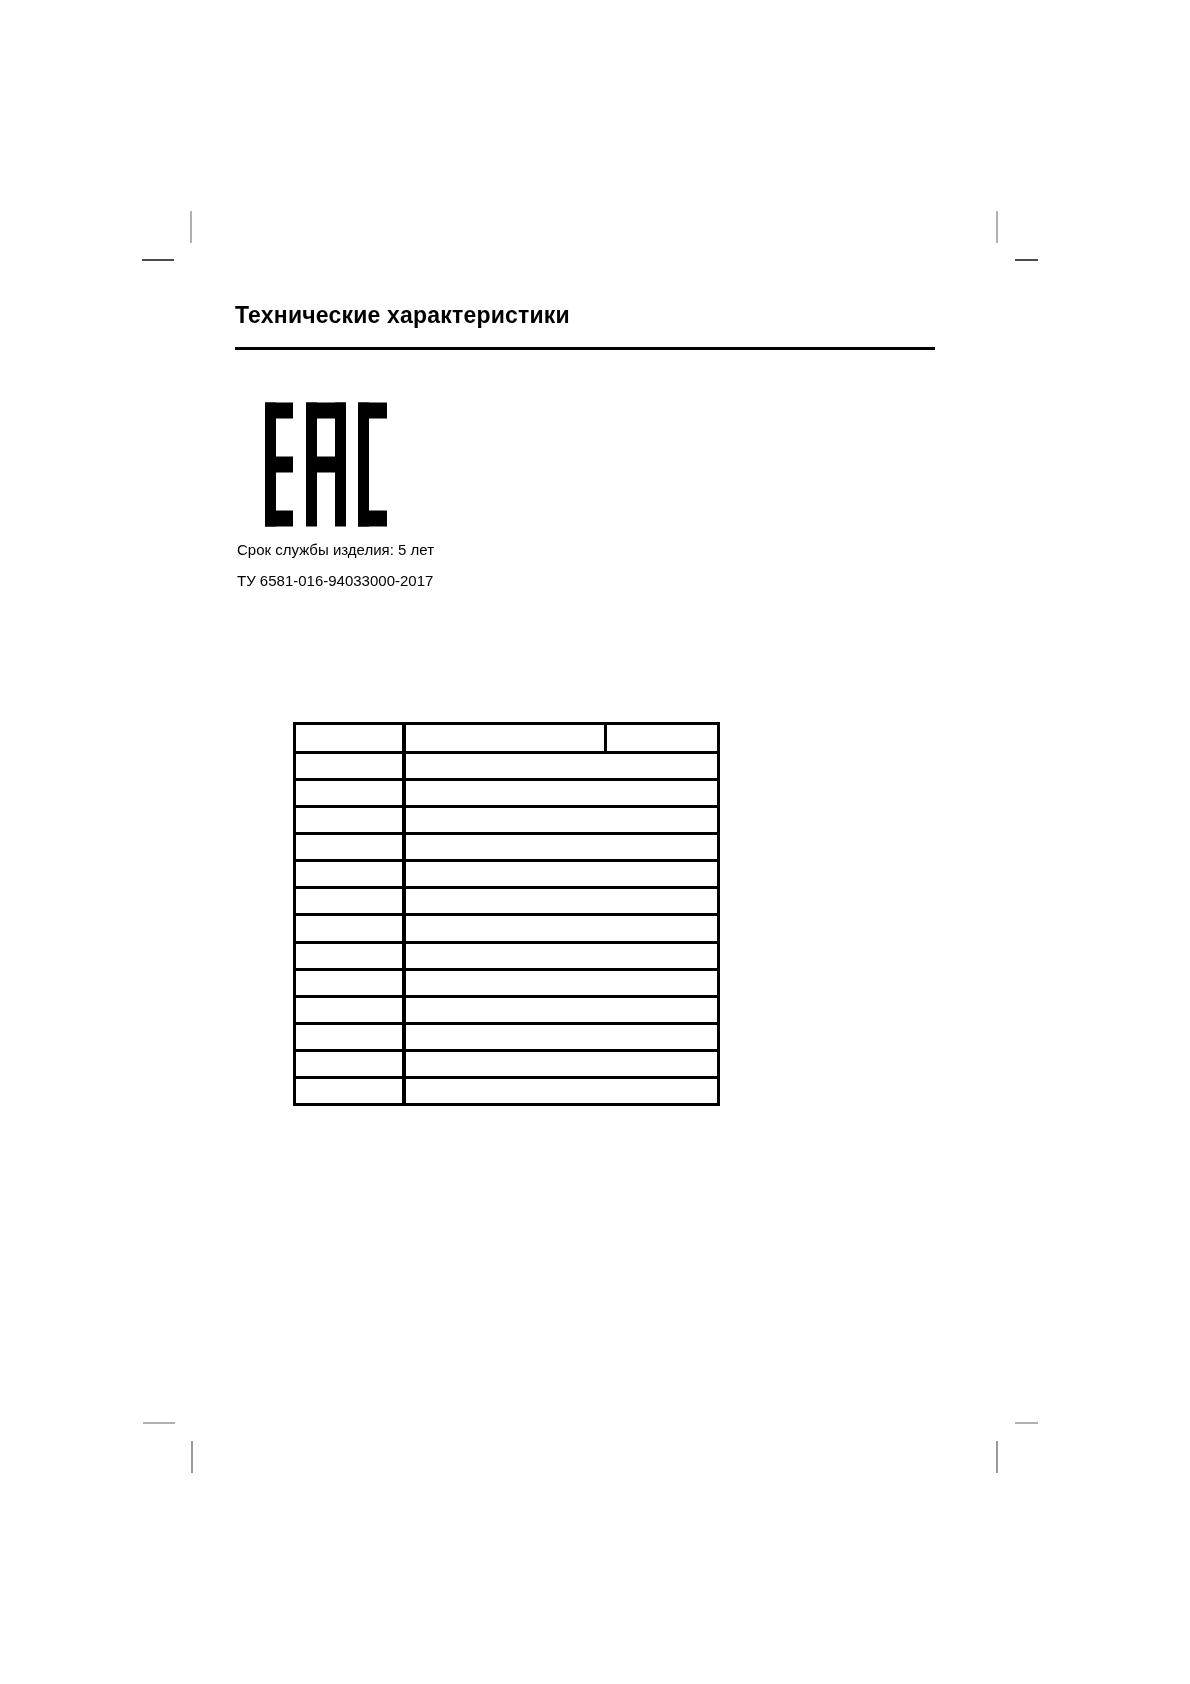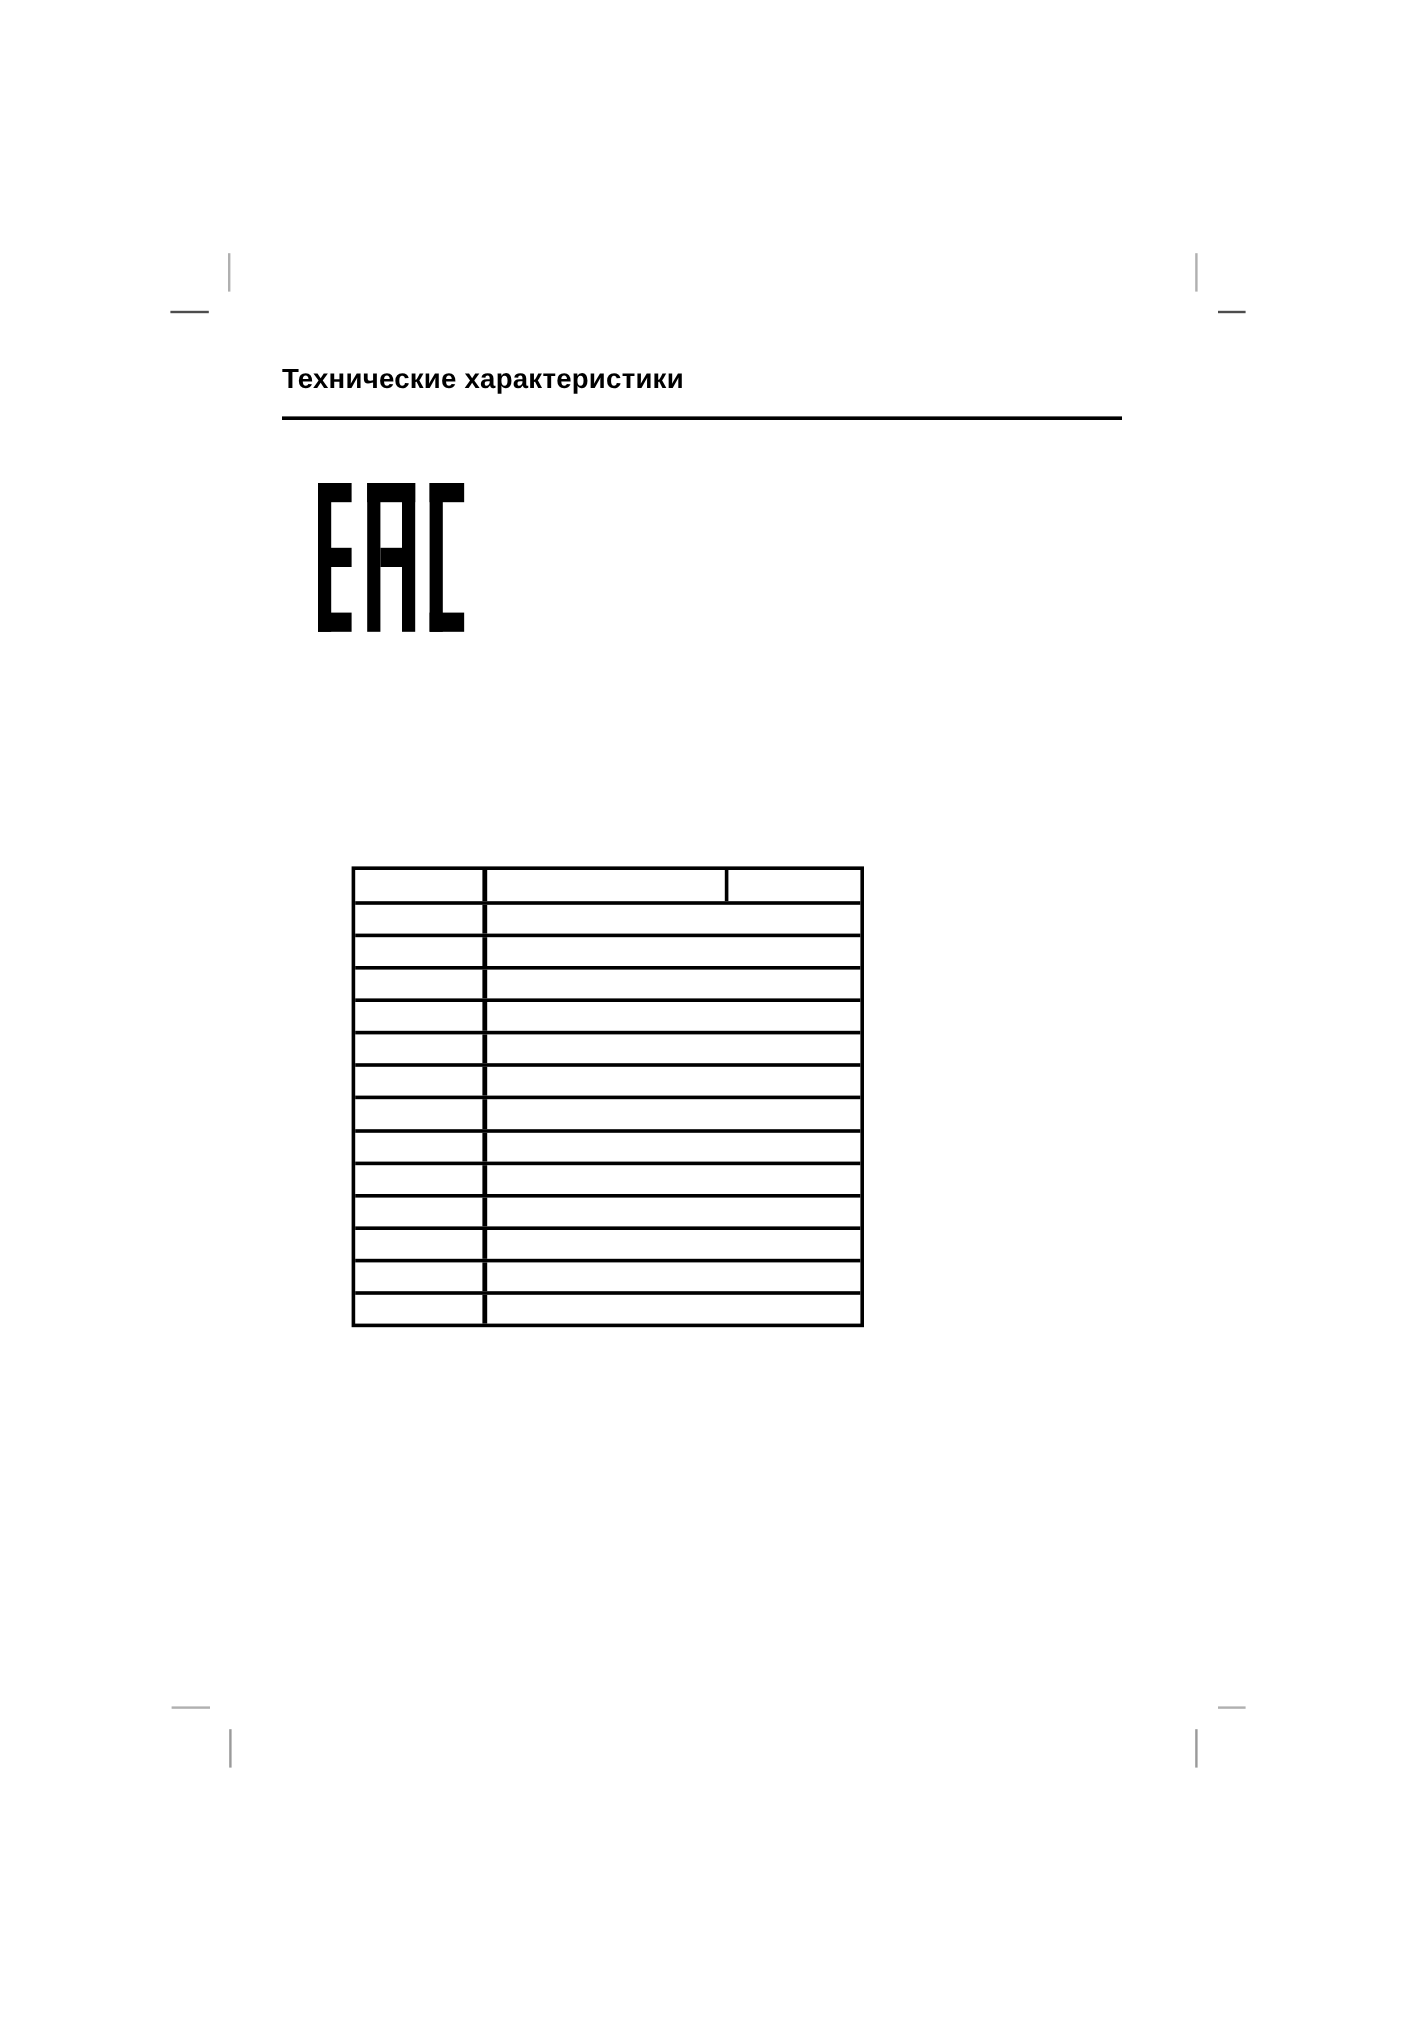--- a/index.html
+++ b/index.html
@@ -146,20 +146,22 @@
     <rect x="70" y="0" width="11" height="124" fill="#000"></rect>
     <rect x="41" y="0" width="40" height="16" fill="#000"></rect>
     <rect x="52" y="54" width="18" height="16" fill="#000"></rect>
 
     <rect x="93" y="0" width="11" height="124" fill="#000"></rect>
     <rect x="93" y="0" width="29" height="16" fill="#000"></rect>
     <rect x="93" y="108" width="29" height="16" fill="#000"></rect>
   </svg>
 
   <div class="info-block">
+    <div>Срок службы изделия: 5 лет</div>
+    <div>ТУ 6581-016-94033000-2017</div>
   </div>
 
   <div class="spec-table">
     <div class="spec-header-row">
       <div class="c1"></div>
       <div class="c2"></div>
       <div class="c3"></div>
     </div>
 
   <div class="spec-row">

